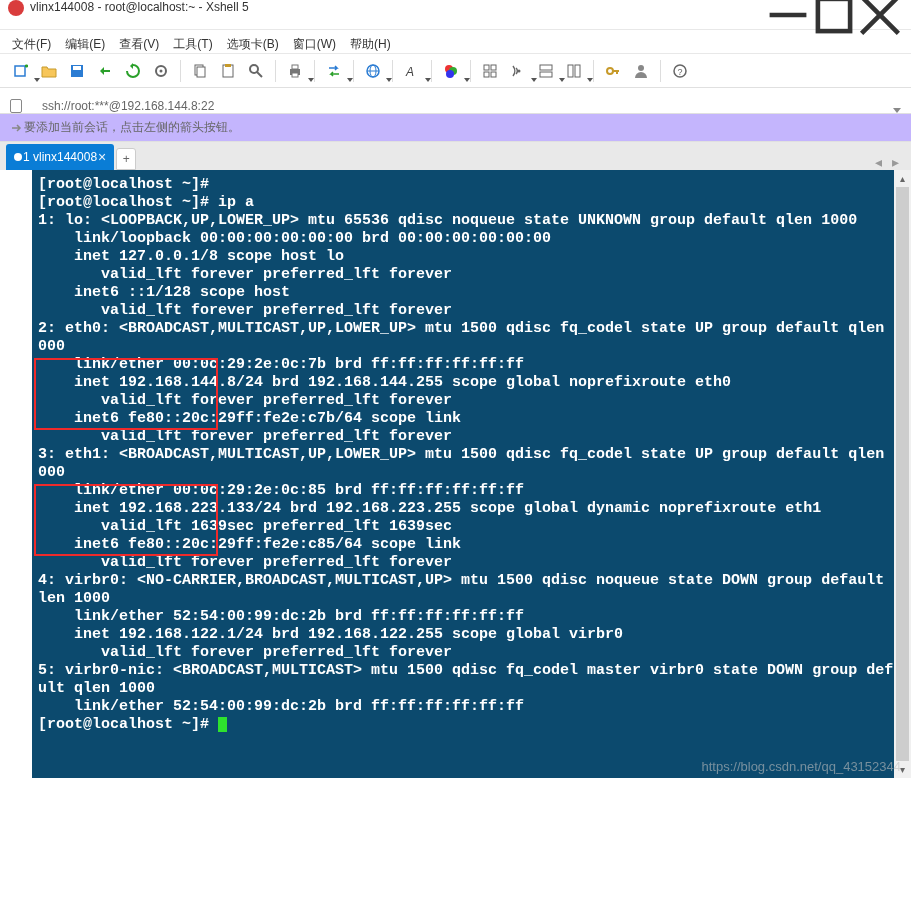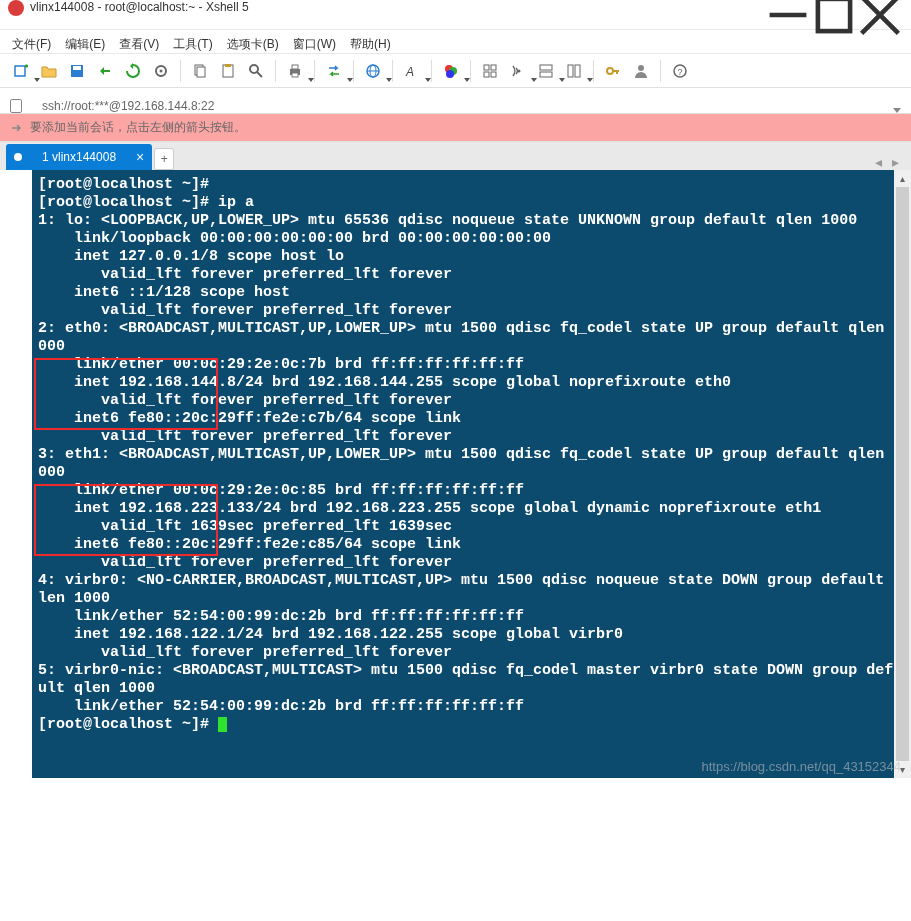--- a/index.html
+++ b/index.html
@@ -87,41 +87,41 @@
     border-left:4px solid transparent;
     border-right:4px solid transparent;
     border-top:5px solid #888;
   }
   
   .hintbar {
     height: 28px;
     display: flex; align-items: center;
     padding: 0 10px;
     border-bottom: 1px solid #e0e0e0;
-    color:#666; gap:6px;
-    background:#fca5a5;
+    color:#666; 
+    background:#c4b5fd;
   }
   .hintbar .arrow-icon {
     width:14px;height:14px; display:inline-block;
   }
   
   .tabbar {
     height: 28px;
     background: #e9e9e9;
     display:flex; align-items:flex-end;
     padding: 0 6px;
     gap:2px;
   }
   .tab {
     height: 26px;
     background:#0a7dd6;
     color:#fff;
     display:flex; align-items:center;
     padding: 0 8px;
-    gap:20px;
+    gap:1px;
     font-size:12px;
     border-radius: 3px 3px 0 0;
     position:relative;
   }
   .tab .dot { width:8px;height:8px;border-radius:50%;background:#fff; }
   .tab .close { font-size:14px; opacity:.9; }
   .tab-add {
     width:20px;height:22px;
     background:#fff;
     border:1px solid #ccc;

